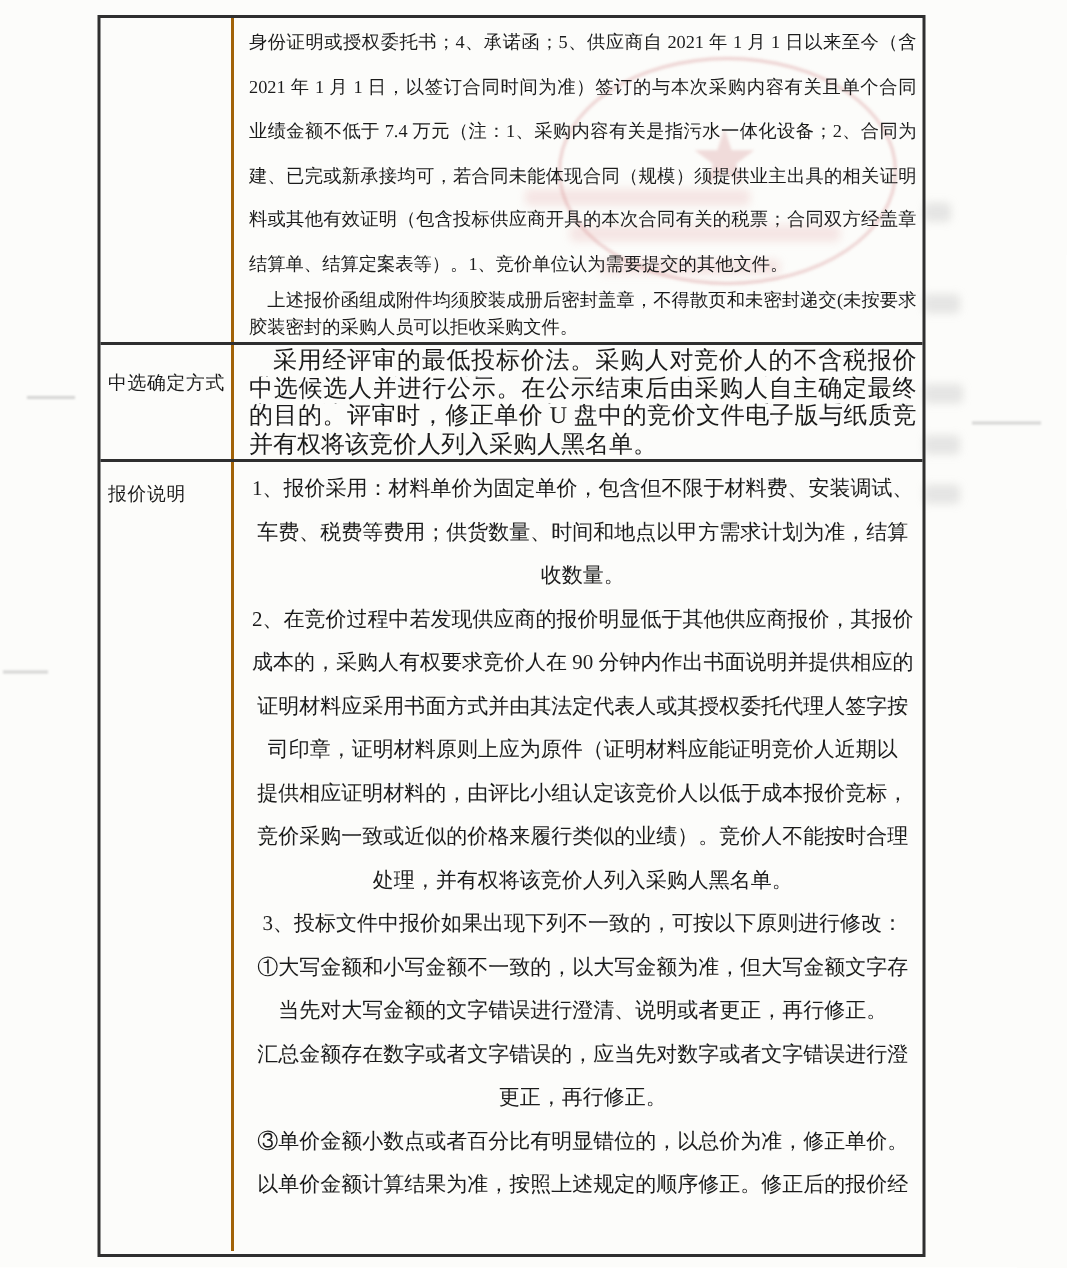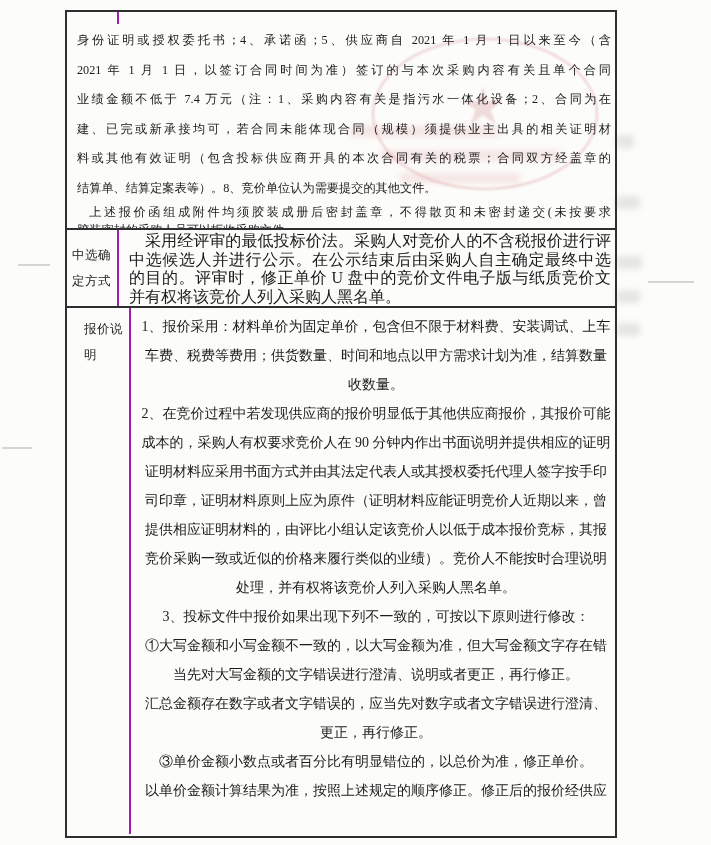--- a/index.html
+++ b/index.html
@@ -24,25 +24,25 @@
   .bleed.pink{background:rgba(222,150,150,.22);}
   .bleed.gray{background:rgba(150,150,150,.22);}
   .dash{position:absolute;height:2px;background:rgba(140,140,140,.35);filter:blur(.6px);pointer-events:none;}
   
   .doc-table{
     position:absolute;left:65px;top:10px;width:552px;height:828px;
     border:2px solid #2f2f2f;box-sizing:border-box;background:transparent;
   }
   .row{display:flex;box-sizing:border-box;}
   .row + .row{border-top:2px solid #2f2f2f;}
-  .row-1{height:216px;flex-direction:column;}
+  .row-1{height:216px;}
   .row-2{height:78px;}
-  .row-3{height:528px;padding-left:12px;}
+  .row-3{height:528px;}
   .lbl{
-    width:52px;flex:none;border-right:2px solid #a21caf;box-sizing:border-box;
+    width:89px;flex:none;border-right:2px solid #a16207;box-sizing:border-box;
     font-size:12.5px;line-height:26px;padding:12px 1px 0 5px;
     letter-spacing:.5px;
   }
   .row-3 .lbl{padding-top:8px;}
   .cnt{flex:1;box-sizing:border-box;padding:0 4px 0 10px;overflow:hidden;}
   .row-1 .cnt{padding-top:2px;font-size:12.2px;}
   .row-2 .cnt{padding-top:2px;font-size:16px;}
   .row-3 .cnt{padding-top:4px;font-size:14px;}
   .ln{overflow:hidden;}
   .row-1 .p1 .ln{height:29.5px;line-height:29.5px;}
@@ -76,21 +76,21 @@
 
     <div class="row row-1">
       <div class="lbl"></div>
       <div class="cnt">
         <div class="p1">
           <div class="ln j">身份证明或授权委托书；4、承诺函；5、供应商自 2021 年 1 月 1 日以来至今（含</div>
           <div class="ln j">2021 年 1 月 1 日，以签订合同时间为准）签订的与本次采购内容有关且单个合同</div>
           <div class="ln j">业绩金额不低于 7.4 万元（注：1、采购内容有关是指污水一体化设备；2、合同为在</div>
           <div class="ln j">建、已完或新承接均可，若合同未能体现合同（规模）须提供业主出具的相关证明材</div>
           <div class="ln j">料或其他有效证明（包含投标供应商开具的本次合同有关的税票；合同双方经盖章的</div>
-          <div class="ln">结算单、结算定案表等）。8、竞价单位认为需要提交的其他文件。</div>
+          <div class="ln">结算单、结算定案表等）。1、竞价单位认为需要提交的其他文件。</div>
         </div>
         <div class="p2">
           <div class="ln j ind">上述报价函组成附件均须胶装成册后密封盖章，不得散页和未密封递交(未按要求</div>
           <div class="ln">胶装密封的采购人员可以拒收采购文件。</div>
         </div>
       </div>
     </div>
 
     <div class="row row-2">
       <div class="lbl">中选确定方式</div>

